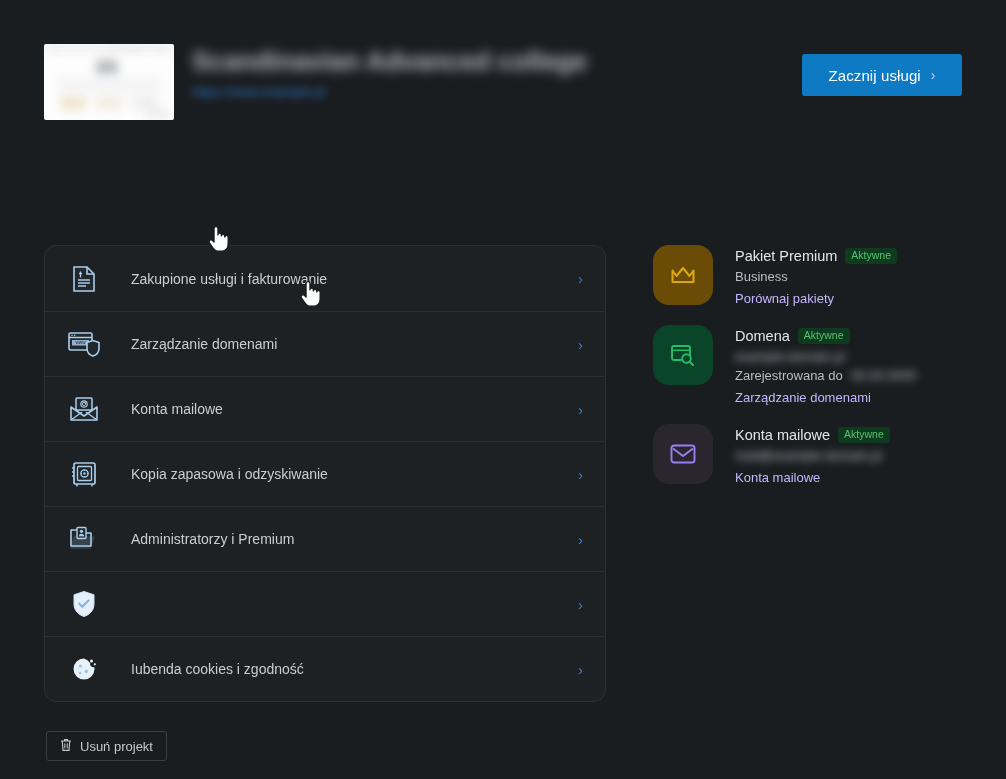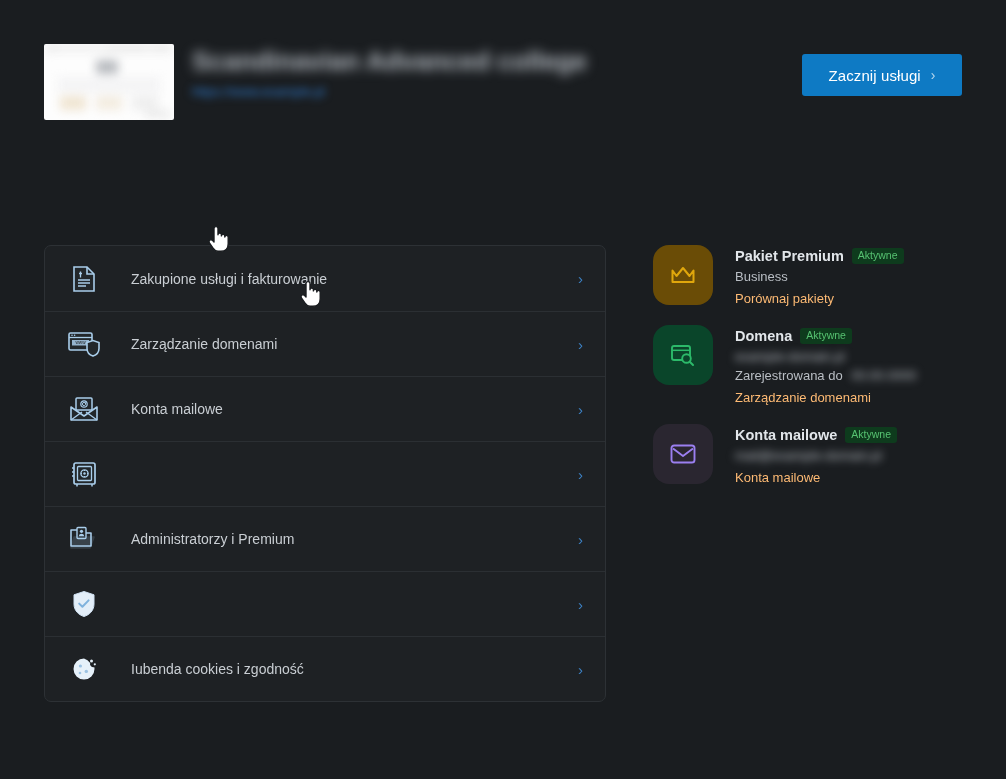--- a/index.html
+++ b/index.html
@@ -60,21 +60,21 @@
   .tab.t0 { left: 0; }
   .tab.t1 { left: 88px; color: #cfd4d9; }
   .tab.active::after {
     content: ""; position: absolute; left: 0; right: 0; bottom: 0;
     height: 2px; background: #2f7fc4;
   }
 
   
   .list-card {
     position: absolute; left: 44px; top: 245px; width: 562px;
-    background: #1e2124; border: 1px solid #2d3135; border-radius: 7px;
+    background: #1e2124; border: 1px solid #2d3135; border-radius: 12px;
     overflow: hidden;
   }
   .row {
     position: relative; display: flex; align-items: center;
     height: 65px; padding: 0 18px 0 22px; cursor: pointer;
     border-top: 1px solid #2b2f33;
   }
   .row:first-child { border-top: none; }
   .row .ico { width: 34px; height: 34px; flex: 0 0 34px; display:flex; align-items:center; justify-content:center; }
   .row .label { margin-left: 30px; font-size: 14px; color: #c9ced3; }
@@ -95,30 +95,30 @@
   .scard { position: relative; display: flex; margin-bottom: 18px; }
   .tile {
     width: 60px; height: 60px; flex: 0 0 60px; border-radius: 16px;
     display: flex; align-items: center; justify-content: center;
   }
   .tile.gold { background: #6a4c06; }
   .tile.green { background: #0a452a; }
   .tile.purple { background: #2a2630; }
   .sbody { margin-left: 22px; padding-top: 3px; }
   .stitle-row { display: flex; align-items: center; gap: 8px; }
-  .stitle { font-size: 14.5px; font-weight: 700; color: #e2e6ea; }
+  .stitle { font-size: 14.5px; font-weight: 400; color: #e2e6ea; }
   .badge {
     font-size: 10.5px; color: #56c271; background: #0e3b1d;
     padding: 2px 6px 3px; border-radius: 3px; line-height: 1;
   }
   .ssub { font-size: 13px; color: #b9bec4; margin-top: 5px; }
   .blurred { filter: blur(4.5px); display: inline-block; color: #b9bec4; }
   .slink {
     display: inline-block; margin-top: 7px;
-    font-size: 13px; color: #fdba74; cursor: pointer;
+    font-size: 13px; color: #c4b5fd; cursor: pointer;
   }
   .scard.c1 { top: 0; }
   .scard.c2 { margin-top: 12px; }
   .scard.c3 { margin-top: 14px; }
 
   
   .cursor { position: absolute; pointer-events: none; }
 </style>
 </head>
 <body>
@@ -203,20 +203,21 @@
         <svg width="28" height="28" viewBox="0 0 28 28" fill="none">
           <rect x="4" y="3" width="21" height="21" rx="1.8" stroke="#a9cdea" stroke-width="1.7" fill="#22272b"></rect>
           <rect x="7.5" y="6.5" width="14" height="14" rx="1" stroke="#a9cdea" stroke-width="1.3"></rect>
           <circle cx="14.5" cy="13.5" r="3.6" stroke="#a9cdea" stroke-width="1.4" fill="none"></circle>
           <circle cx="14.5" cy="13.5" r="1.2" fill="#a9cdea"></circle>
           <path d="M14.5 9.9v1M14.5 16.1v1M10.9 13.5h1M17.1 13.5h1" stroke="#a9cdea" stroke-width="1.1"></path>
           <path d="M2 8h2M2 12h2M2 16h2" stroke="#a9cdea" stroke-width="1.4"></path>
           <path d="M7 24v2.5M22 24v2.5" stroke="#a9cdea" stroke-width="1.5"></path>
         </svg>
       </span>
+      <span class="label">Kopia zapasowa i odzyskiwanie</span>
       <span class="chev">›</span>
     </div>
 
     <div class="row">
       <span class="ico">
         <svg width="30" height="26" viewBox="0 0 30 26" fill="none">
           <path d="M2 4h9l2.5 3H22v13H2z" fill="#22272b" stroke="#a9cdea" stroke-width="1.6" stroke-linejoin="round"></path>
           <rect x="8" y="1.5" width="9" height="11" rx="1" fill="#22272b" stroke="#a9cdea" stroke-width="1.4"></rect>
           <circle cx="12.5" cy="5.3" r="1.6" fill="#a9cdea"></circle>
           <path d="M9.8 10.2c.3-1.6 1.4-2.4 2.7-2.4s2.4.8 2.7 2.4z" fill="#a9cdea"></path>
@@ -247,20 +248,29 @@
           <circle cx="21.5" cy="6" r="1.5" fill="#e6f1fa"></circle>
           <circle cx="24.8" cy="9.3" r="1.1" fill="#e6f1fa"></circle>
         </svg>
       </span>
       <span class="label">Iubenda cookies i zgodność</span>
       <span class="chev">›</span>
     </div>
 
   </div>
 
+  <button class="del-btn">
+    <span>
+      <svg width="12" height="14" viewBox="0 0 12 14" fill="none">
+        <path d="M1 3h10M4.5 3V1.6h3V3M2.3 3l.7 9.4h6l.7-9.4" stroke="#c4c9ce" stroke-width="1.1" fill="none" stroke-linejoin="round"></path>
+        <path d="M4.8 5.4v5M7.2 5.4v5" stroke="#c4c9ce" stroke-width="1"></path>
+      </svg>
+    </span>
+    <span>Usuń projekt</span>
+  </button>
 
   <div class="side">
 
     <div class="scard c1">
       <div class="tile gold">
         <svg width="26" height="22" viewBox="0 0 26 22" fill="none">
           <path d="M2.5 6.5l4 5.5 6.5-8 6.5 8 4-5.5v11.5H2.5z" stroke="#e0a70c" stroke-width="2" fill="none" stroke-linejoin="round"></path>
         </svg>
       </div>
       <div class="sbody">

